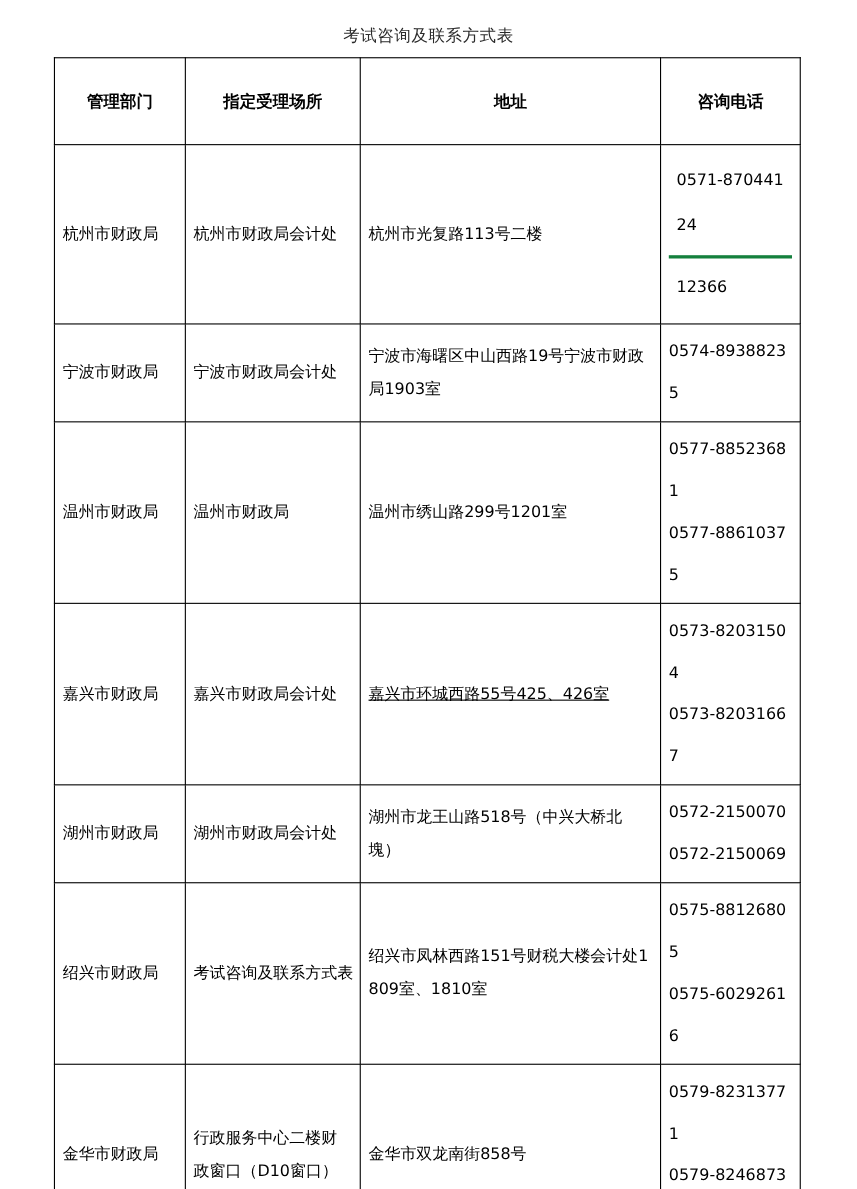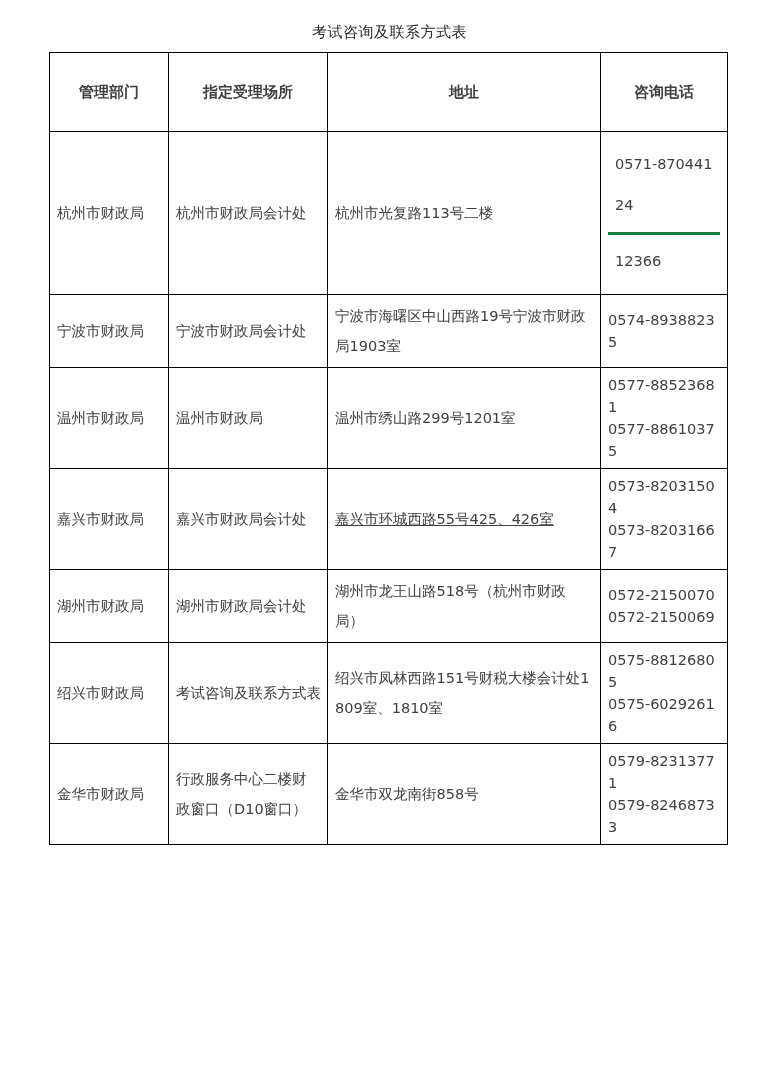--- a/index.html
+++ b/index.html
@@ -41,21 +41,21 @@
     background: #ffffff;
   }
   table.contact-table td,
   table.contact-table th {
     border: 1px solid #000000;
     padding: 6px 7px;
     vertical-align: middle;
     font-size: 14.5px;
     line-height: 30px;
     font-weight: 400;
-    color: #404040;
+    color: #000000;
     text-align: left;
     word-break: break-all;
   }
   table.contact-table th {
     font-weight: bold;
     text-align: center;
     height: 66px;
     line-height: 22px;
     font-size: 15px;
   }
@@ -71,21 +71,21 @@
     padding: 6px 7px;
     line-height: 41px;
     min-height: 30px;
     box-sizing: border-box;
   }
   td.phone-stack .sub + .sub {
     border-top: 3px solid #15803d;
   }
   td.phone-plain .line {
     display: block;
-    line-height: 22px;
+    line-height: 38px;
   }
   .dept-cell { white-space: nowrap; }
 </style>
 </head>
 <body>
 
 <div class="page">
 
   <div class="doc-title">考试咨询及联系方式表</div>
 
@@ -141,21 +141,21 @@
         <td class="nowrapcell">嘉兴市环城西路55号425、426室</td>
         <td class="phone-plain">
           <span class="line">0573-82031504</span>
           <span class="line">0573-82031667</span>
         </td>
       </tr>
 
       <tr>
         <td class="dept-cell">湖州市财政局</td>
         <td class="dept-cell">湖州市财政局会计处</td>
-        <td>湖州市龙王山路518号（杭州市财政局）</td>
+        <td>湖州市龙王山路518号（中兴大桥北塊）</td>
         <td class="phone-plain">
           <span class="line">0572-2150070</span>
           <span class="line">0572-2150069</span>
         </td>
       </tr>
 
       <tr>
         <td class="dept-cell">绍兴市财政局</td>
         <td class="dept-cell">考试咨询及联系方式表</td>
         <td>绍兴市凤林西路151号财税大楼会计处1809室、1810室</td>

